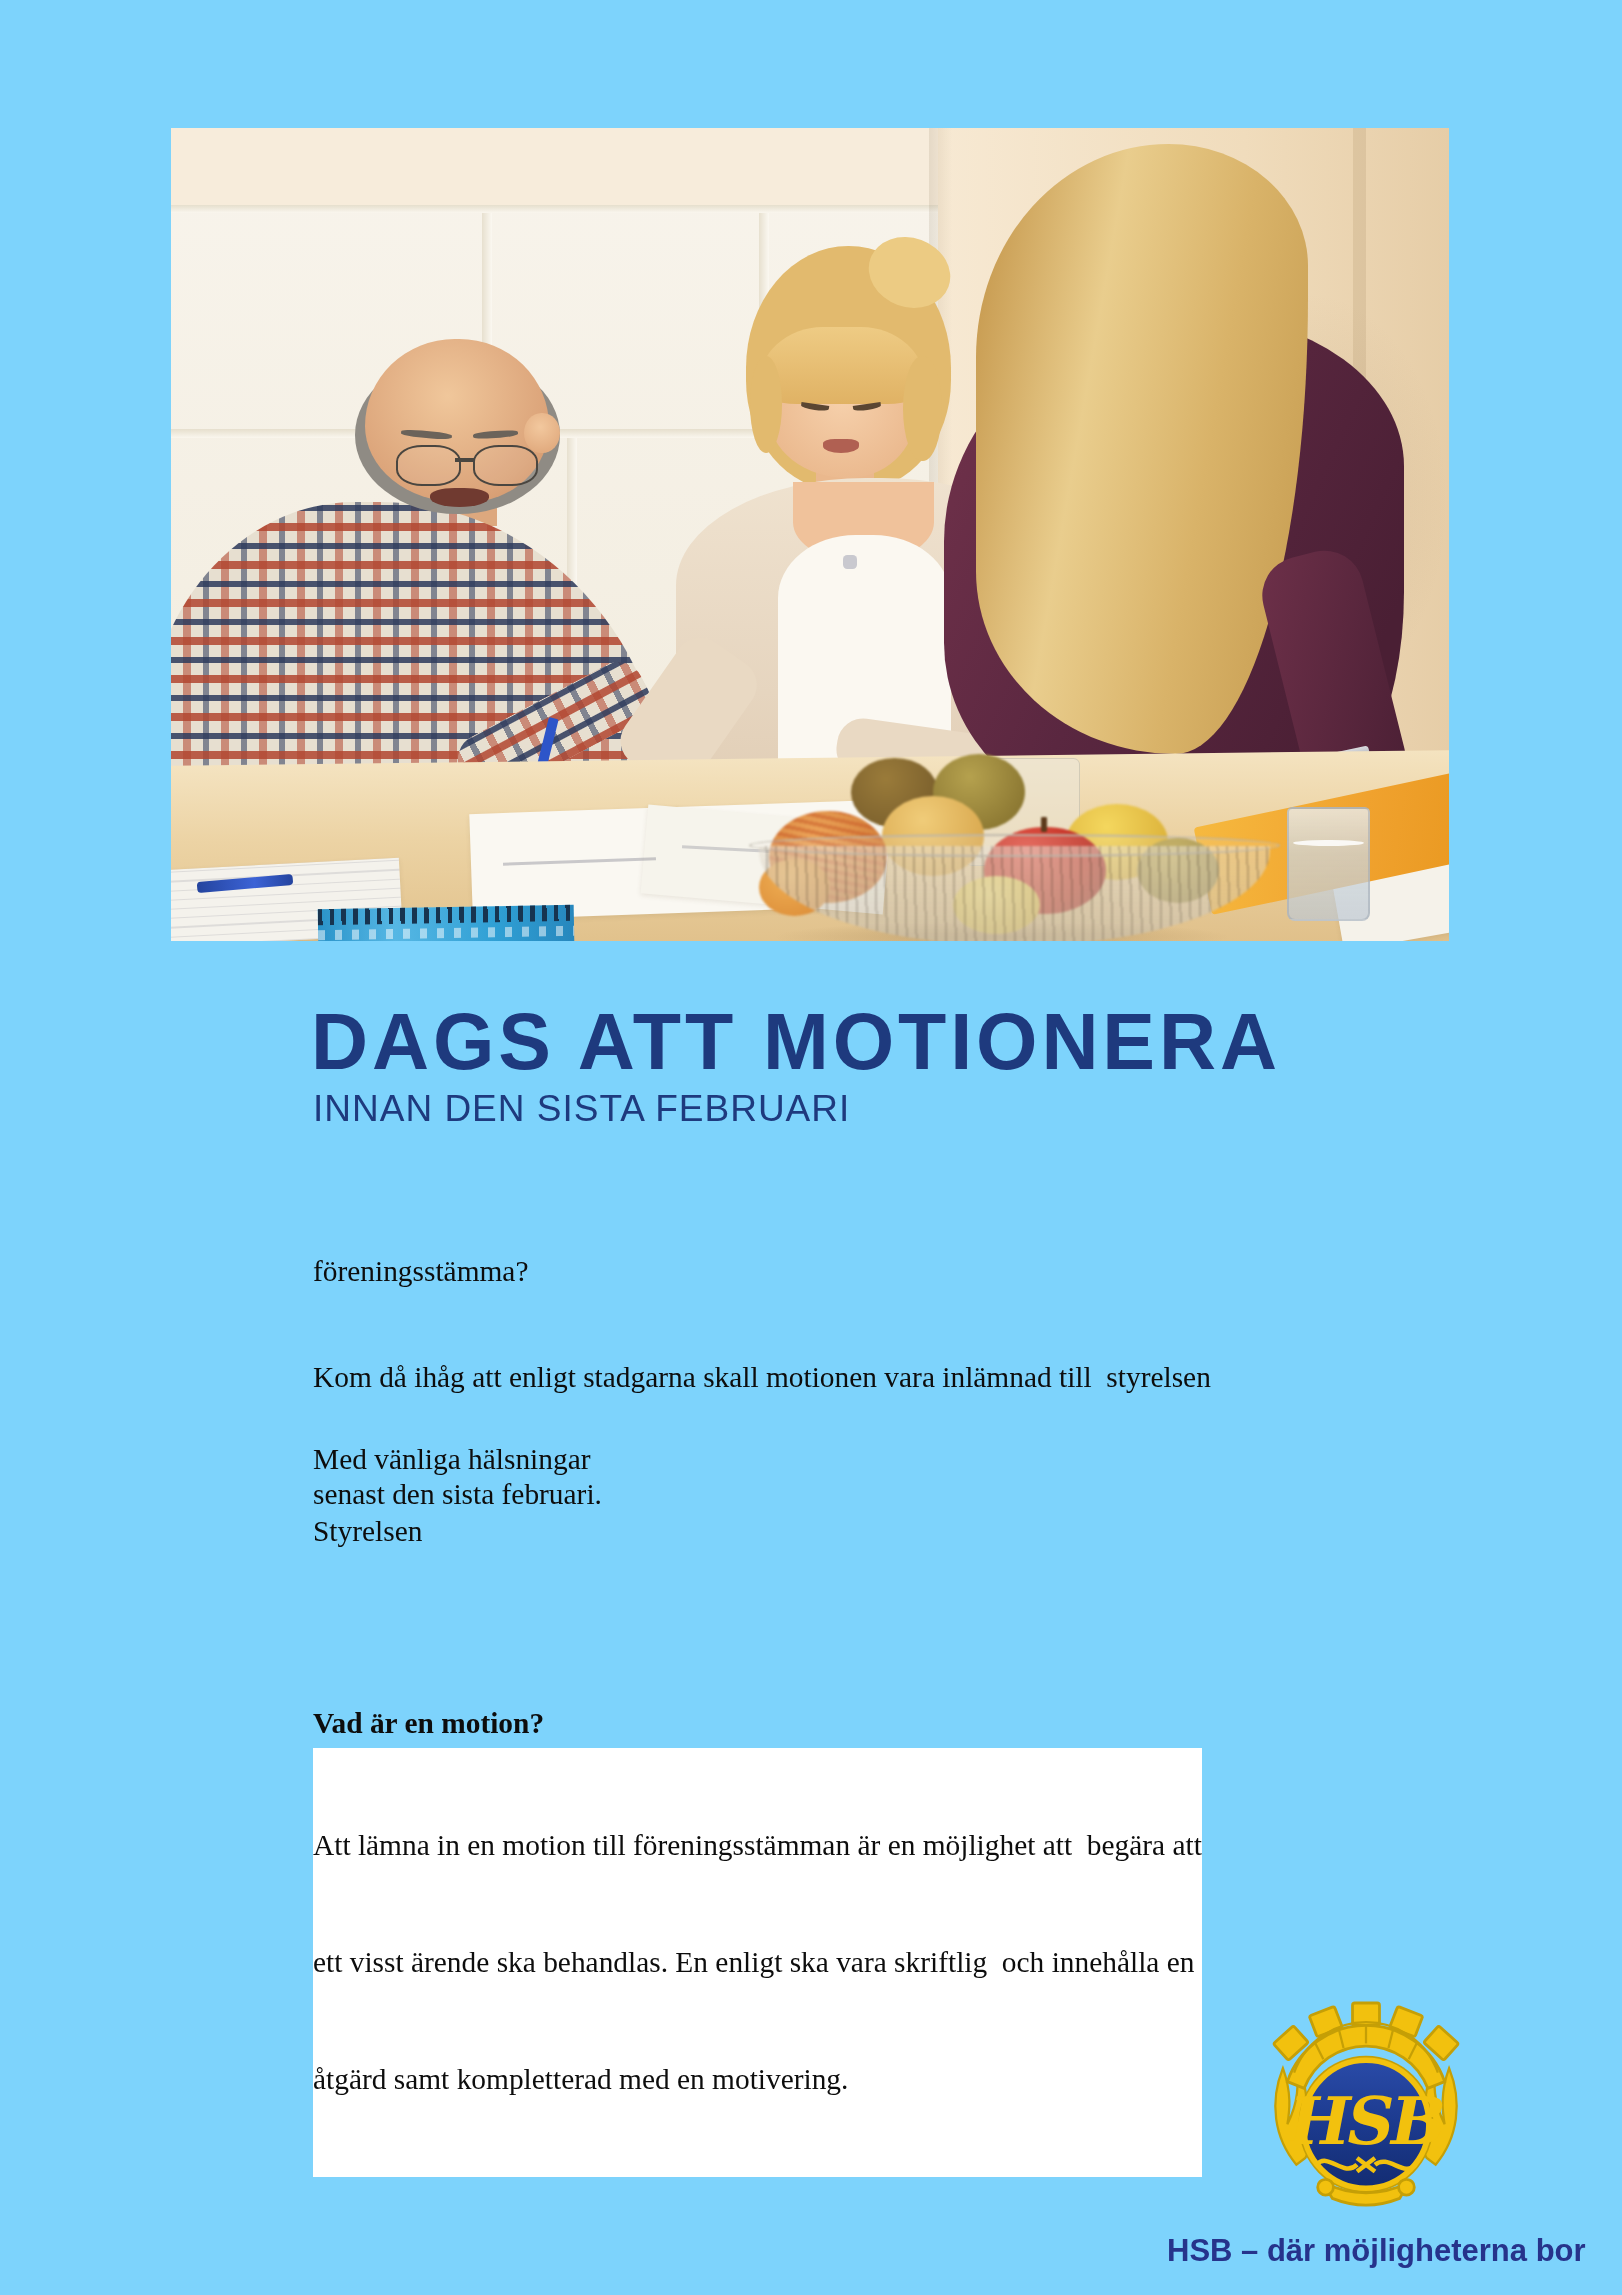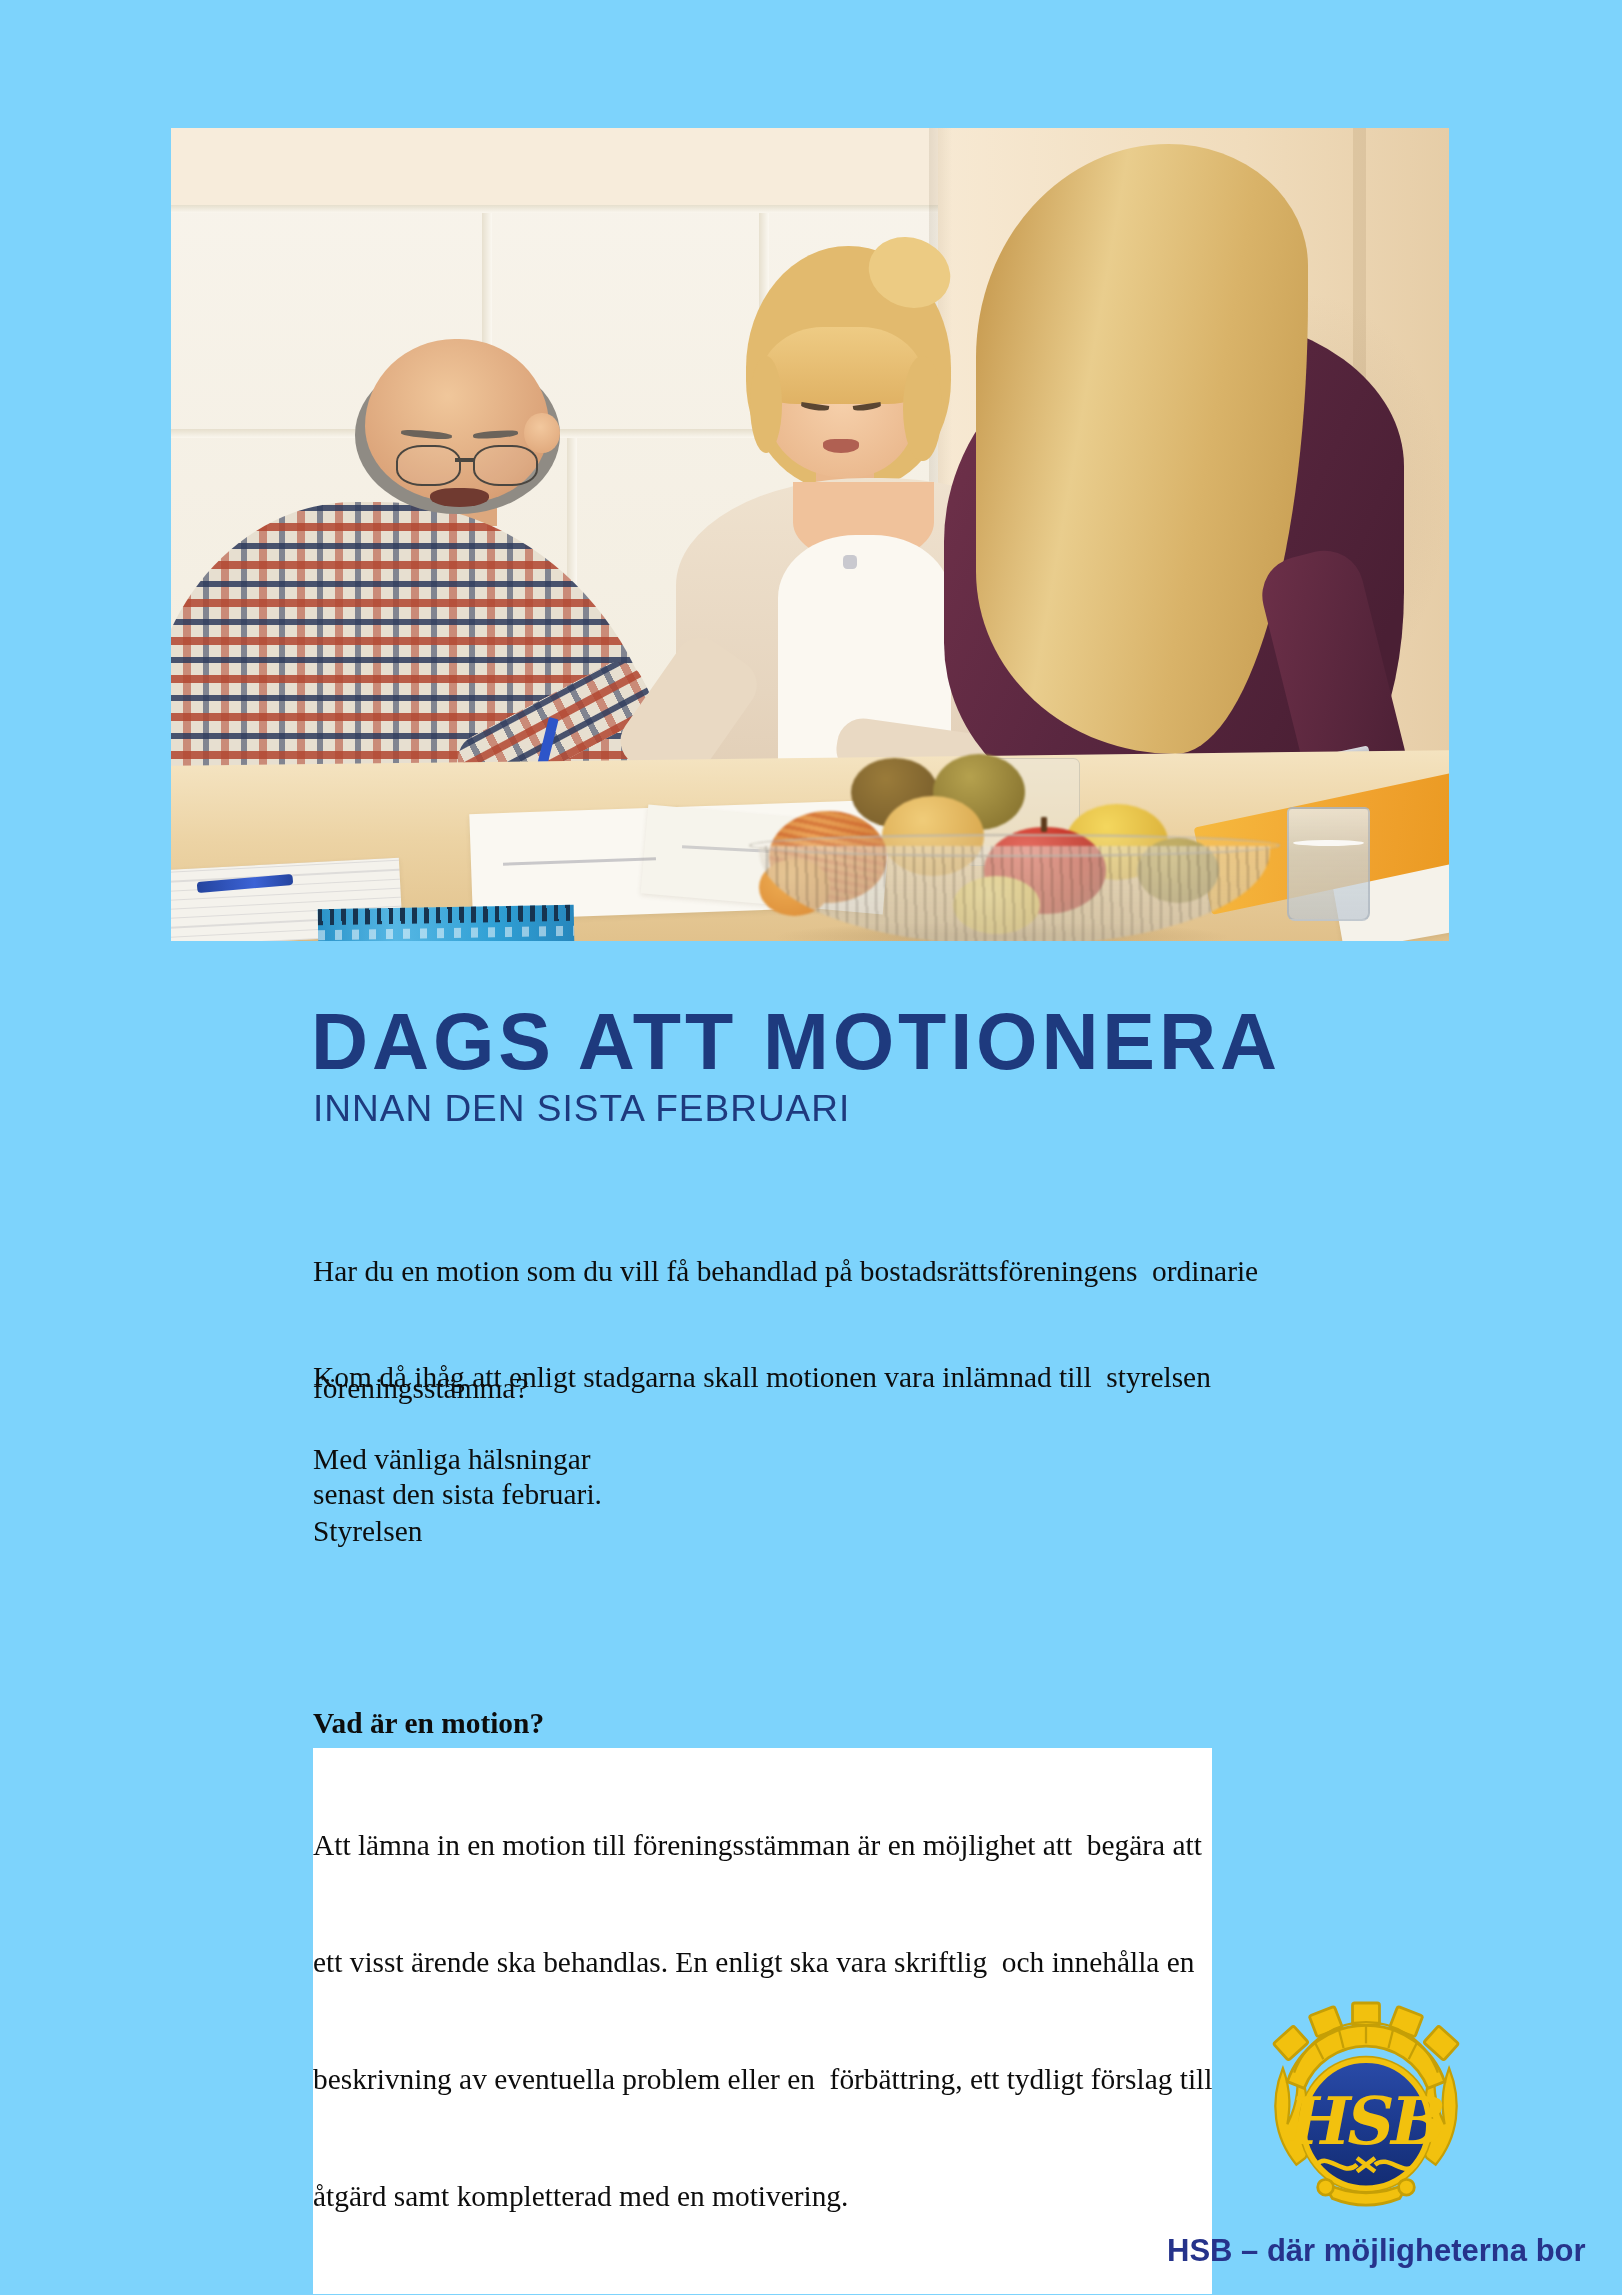--- a/index.html
+++ b/index.html
@@ -259,21 +259,20 @@
 
     <div class="abs glass">
       <div class="abs waterline"></div>
     </div>
   </div>
 
   <div class="abs headline">DAGS ATT MOTIONERA</div>
   <div class="abs subheadline">INNAN DEN SISTA FEBRUARI</div>
 
   <div class="abs body-block b-p1">
-    <div>Har du en motion som du vill få behandlad på bostadsrättsföreningens  ordinarie</div>
     <div>föreningsstämma?</div>
   </div>
 
   <div class="abs body-block b-p2">
     <div>Kom då ihåg att enligt stadgarna skall motionen vara inlämnad till  styrelsen</div>
     <div>senast den sista februari.</div>
   </div>
 
   <div class="abs body-block b-closing">Med vänliga hälsningar</div>
   <div class="abs body-block b-sign">Styrelsen</div>
@@ -281,21 +280,20 @@
   <div class="abs body-block b-infohead">Vad är en motion?</div>
 
   <div class="abs body-block b-info">
     <div></div>
     <div>Att lämna in en motion till föreningsstämman är en möjlighet att  begära att</div>
   </div>
 
   <div class="abs body-block b-info" style="background:#fff;">
     <div>Att lämna in en motion till föreningsstämman är en möjlighet att  begära att</div>
     <div>ett visst ärende ska behandlas. En enligt ska vara skriftlig  och innehålla en</div>
-    <div>beskrivning av eventuella problem eller en  förbättring, ett tydligt förslag till</div>
     <div>åtgärd samt kompletterad med en motivering.</div>
   </div>
 
   <div class="abs logo">
     <svg viewBox="0 0 200 195">
       <defs>
         <linearGradient id="lgBlue" x1="0" y1="0" x2="0" y2="1">
           <stop offset="0" stop-color="#2a4ba8"></stop>
           <stop offset="0.5" stop-color="#1c3a8e"></stop>
           <stop offset="1" stop-color="#132c72"></stop>

